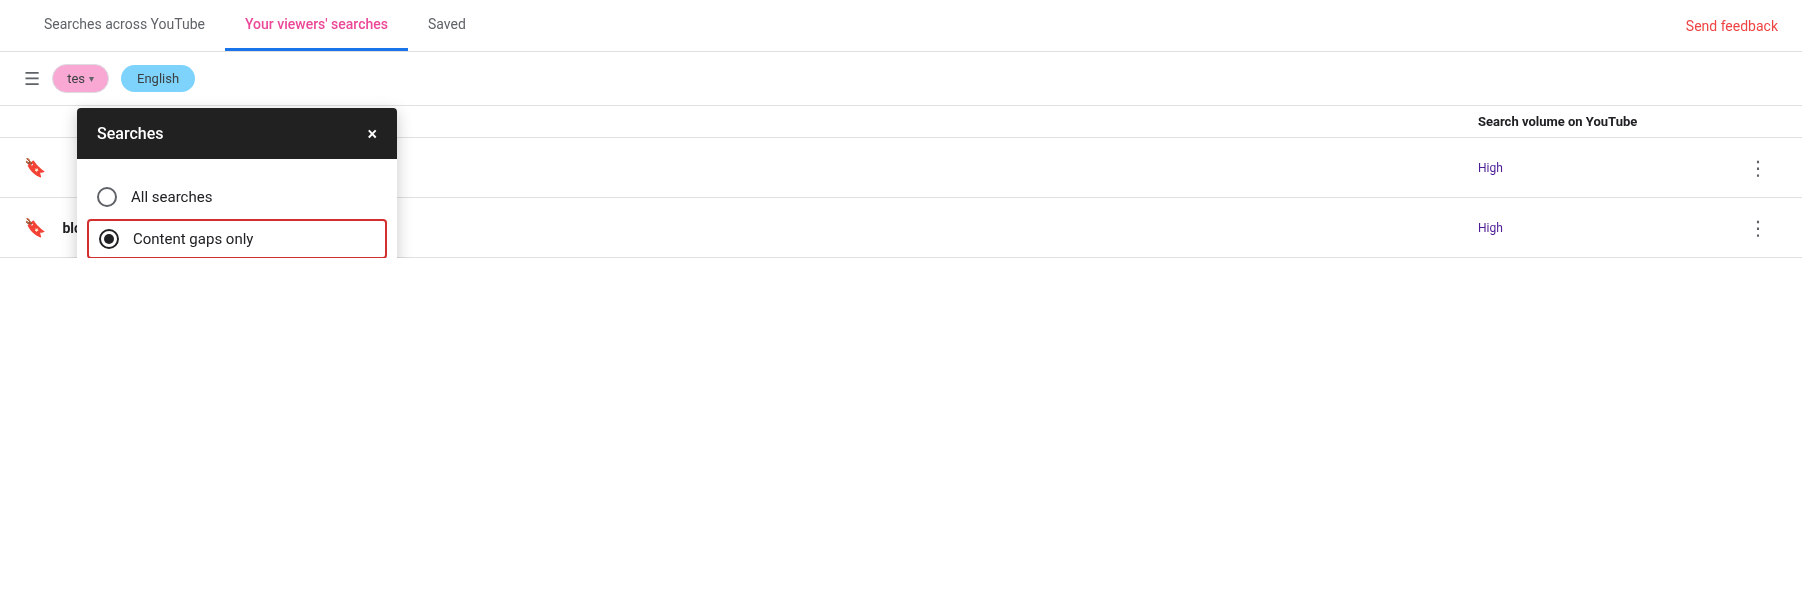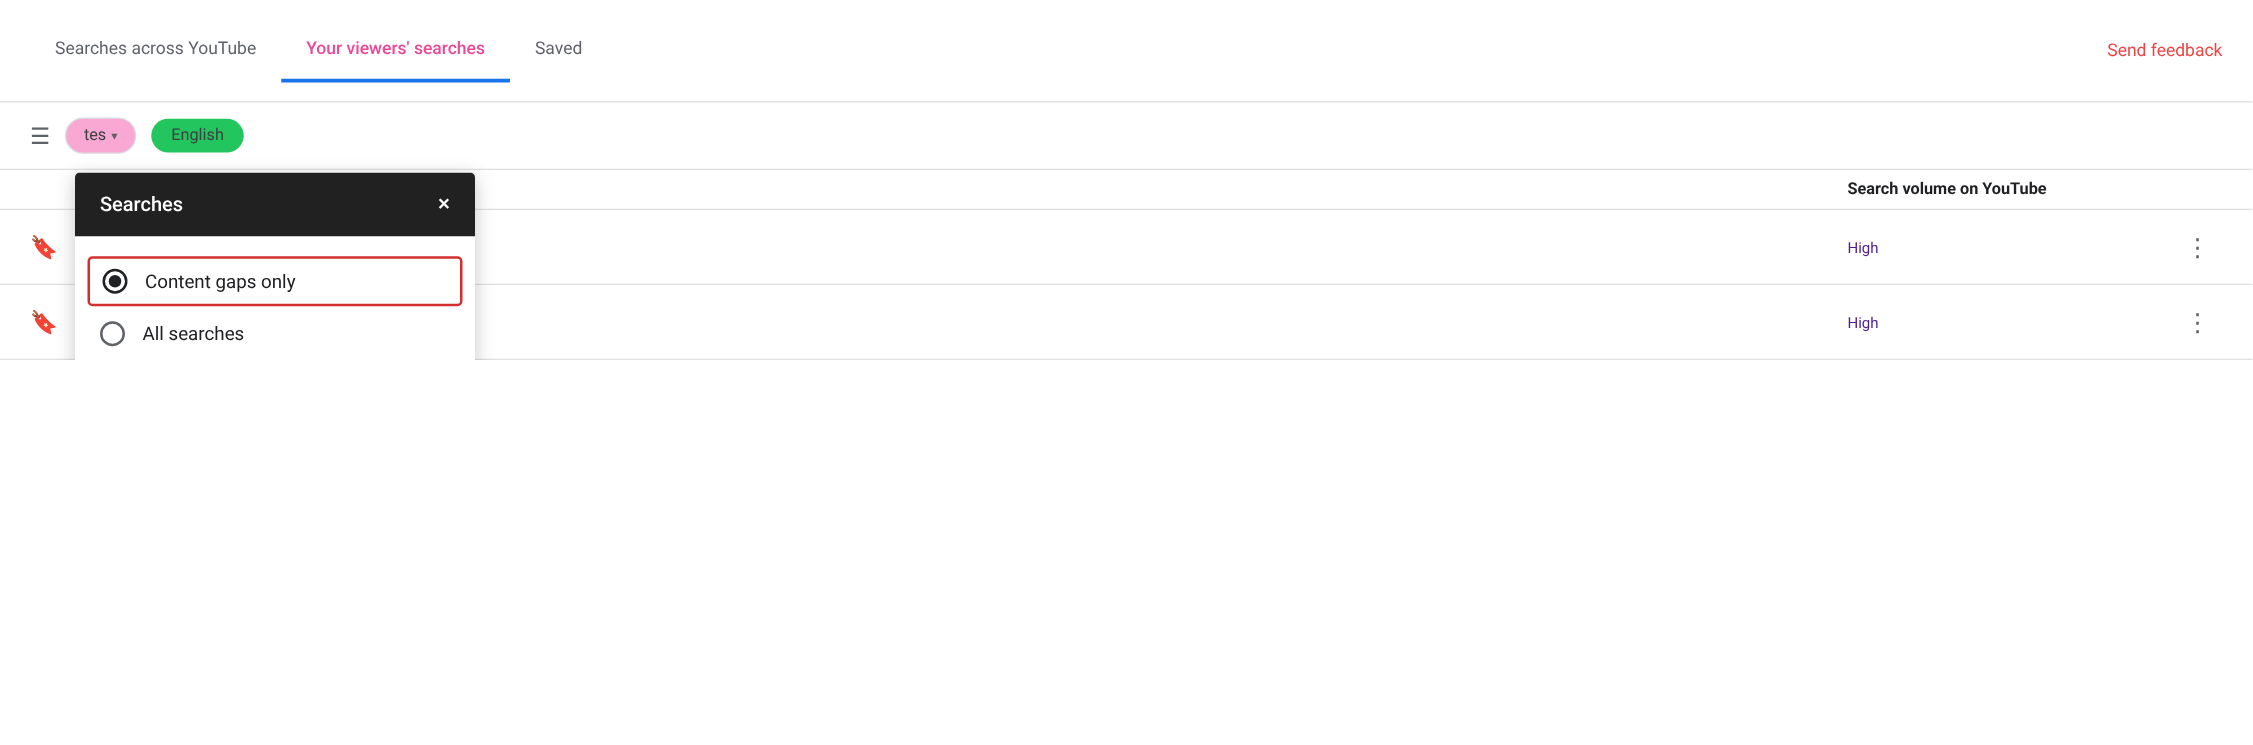--- a/index.html
+++ b/index.html
@@ -8,21 +8,21 @@
       background: #fff;
       color: #202124;
       font-size: 14px;
     }
 
     
     .tabs-bar {
       display: flex;
       align-items: center;
       border-bottom: 1px solid #e0e0e0;
-      padding: 15px 24px;
+      padding: 0 24px;
       position: relative;
       text-align: center;
     }
     .tab {
       padding: 16px 20px;
       cursor: pointer;
       font-size: 14px;
       color: #5f6368;
       border-bottom: 3px solid transparent;
       white-space: nowrap;
@@ -64,21 +64,21 @@
       font-size: 13px;
       color: #3c4043;
       cursor: pointer;
       background: #f9a8d4;
     }
     .filter-chip .chevron {
       font-size: 10px;
       color: #5f6368;
     }
     .english-chip {
-      background: #22c55e;
+      background: #7dd3fc;
       border: none;
       border-radius: 20px;
       padding: 6px 16px;
       font-size: 13px;
       color: #3c4043;
       cursor: pointer;
     }
 
     
     .table-header {
@@ -126,21 +126,21 @@
     .more-icon {
       color: #5f6368;
       font-size: 20px;
       cursor: pointer;
     }
 
     
     .dropdown-panel {
       position: absolute;
       top: 56px;
-      left: 60px;
+      left: 77px;
       background: #fff;
       border-radius: 4px;
       box-shadow: 0 4px 16px rgba(0,0,0,0.22);
       width: 320px;
       z-index: 100;
       overflow: hidden;
     }
     .dropdown-header {
       background: #212121;
       color: #fff;
@@ -229,31 +229,31 @@
   </div>
   <div class="english-chip">English</div>
 
   <div class="dropdown-panel">
     <div class="dropdown-header">
       <span>Searches</span>
       <span class="dropdown-close">×</span>
     </div>
     <div class="dropdown-body">
 
+      <div class="radio-option">
+        <div class="radio-outer"></div>
+        <span>All searches</span>
+      </div>
+
       <div class="radio-option content-gaps-option">
         <div class="radio-outer selected">
           <div class="radio-inner"></div>
         </div>
         <span>Content gaps only</span>
       </div>
-
-      <div class="radio-option">
-        <div class="radio-outer"></div>
-        <span>All searches</span>
-      </div>
     </div>
     <div class="dropdown-footer">
       <button class="apply-btn">APPLY</button>
     </div>
   </div>
 </div>
 
 <div class="table-header">
   <div class="col-search"></div>
   <div class="col-volume">Search volume on YouTube</div>

